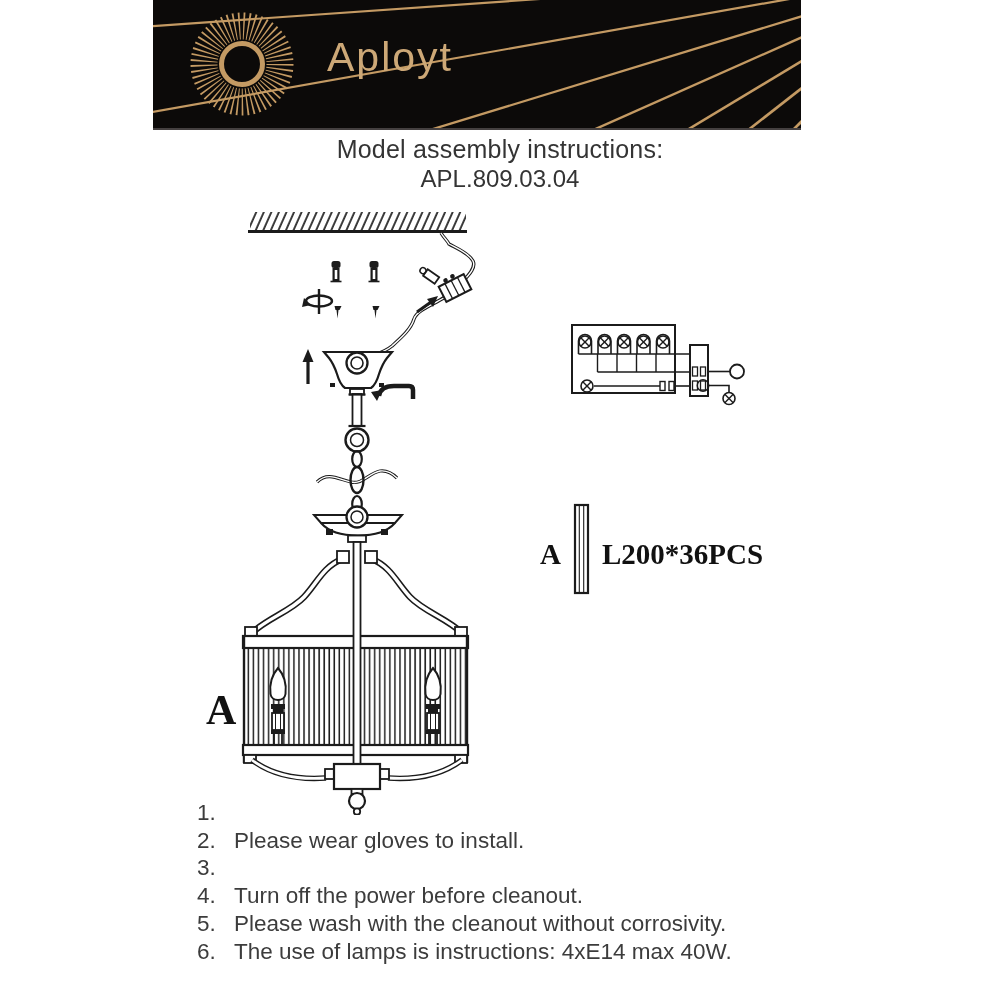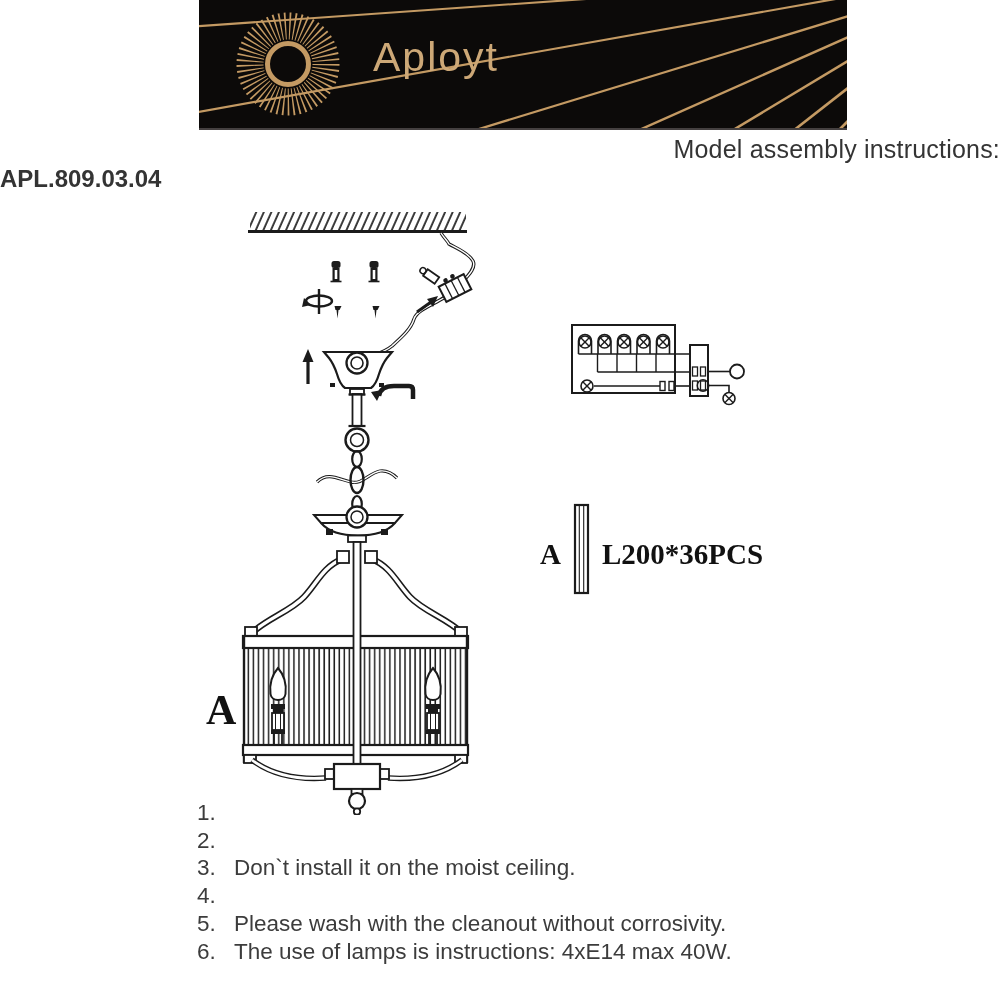--- a/index.html
+++ b/index.html
@@ -3,32 +3,32 @@
 <meta charset="utf-8">
 <style>
   :root{
     --accent:#c49a63; --banner-bg:#0c0a09; --ink:#3c3c3c; --line:#1b1b1b;
   }
   html,body{margin:0;padding:0;background:#ffffff;}
   .page{position:relative;width:1000px;height:1000px;background:#fff;overflow:hidden;
         font-family:"Liberation Sans",sans-serif;}
   
   .banner{position:absolute;left:153px;top:0;width:648px;height:128px;
-          background:var(--banner-bg);overflow:hidden;border-bottom:2px solid #454040;margin-left:46px;}
+          background:var(--banner-bg);overflow:hidden;border-bottom:2px solid #454040;}
   .banner-art{position:absolute;left:0;top:0;width:695px;height:128px;}
   .fan line{stroke:var(--accent);}
   .rays{fill:none;stroke:var(--accent);stroke-width:27;stroke-dasharray:1.4 3.1;}
   .ring{fill:none;stroke:var(--accent);stroke-width:5;}
   .brand{position:absolute;left:174px;top:34px;font-size:41px;font-weight:300;
          letter-spacing:2px;color:#cda877;font-family:"Liberation Sans",sans-serif;}
   
-  .doc-title{position:absolute;left:0;top:135px;width:1000px;text-align:right;
+  .doc-title{position:absolute;left:0;top:135px;width:1000px;text-align:center;
              font-size:25px;font-weight:500;color:#343434;letter-spacing:.2px;}
-  .model-code{position:absolute;left:0;top:165px;width:1000px;text-align:left;
-              font-size:24px;font-weight:700;color:#343434;}
+  .model-code{position:absolute;left:0;top:165px;width:1000px;text-align:center;
+              font-size:24px;font-weight:400;color:#343434;}
   
   .diagram{position:absolute;left:180px;top:200px;width:620px;height:615px;}
   .ln{stroke:var(--line);fill:none;}
   .lnw{stroke:var(--line);fill:#fff;}
   .fl{fill:var(--line);stroke:none;}
   .core{stroke:#fff;fill:none;}
   .label-serif{font-family:"Liberation Serif",serif;fill:#111;}
   .lbl-big{font-size:42px;font-weight:700;}
   .lbl-med{font-size:29px;font-weight:600;}
   
@@ -271,27 +271,28 @@
     <text x="540" y="564" class="label-serif lbl-med">A</text>
     <text x="602" y="564" class="label-serif lbl-med">L200*36PCS</text>
   </svg>
 
   <ol class="instructions">
     <li class="inst-row">
       <span class="num">1.</span>
     </li>
     <li class="inst-row">
       <span class="num">2.</span>
+      <span class="txt">Please wear gloves to install.</span>
     </li>
     <li class="inst-row">
       <span class="num">3.</span>
-      <span class="txt">Don`t install it on the moist ceiling.</span>
     </li>
     <li class="inst-row">
       <span class="num">4.</span>
+      <span class="txt">Turn off the power before cleanout.</span>
     </li>
     <li class="inst-row">
       <span class="num">5.</span>
       <span class="txt">Please wash with the cleanout without corrosivity.</span>
     </li>
     <li class="inst-row">
       <span class="num">6.</span>
       <span class="txt">The use of lamps is instructions: 4xE14 max 40W.</span>
     </li>
   </ol>

